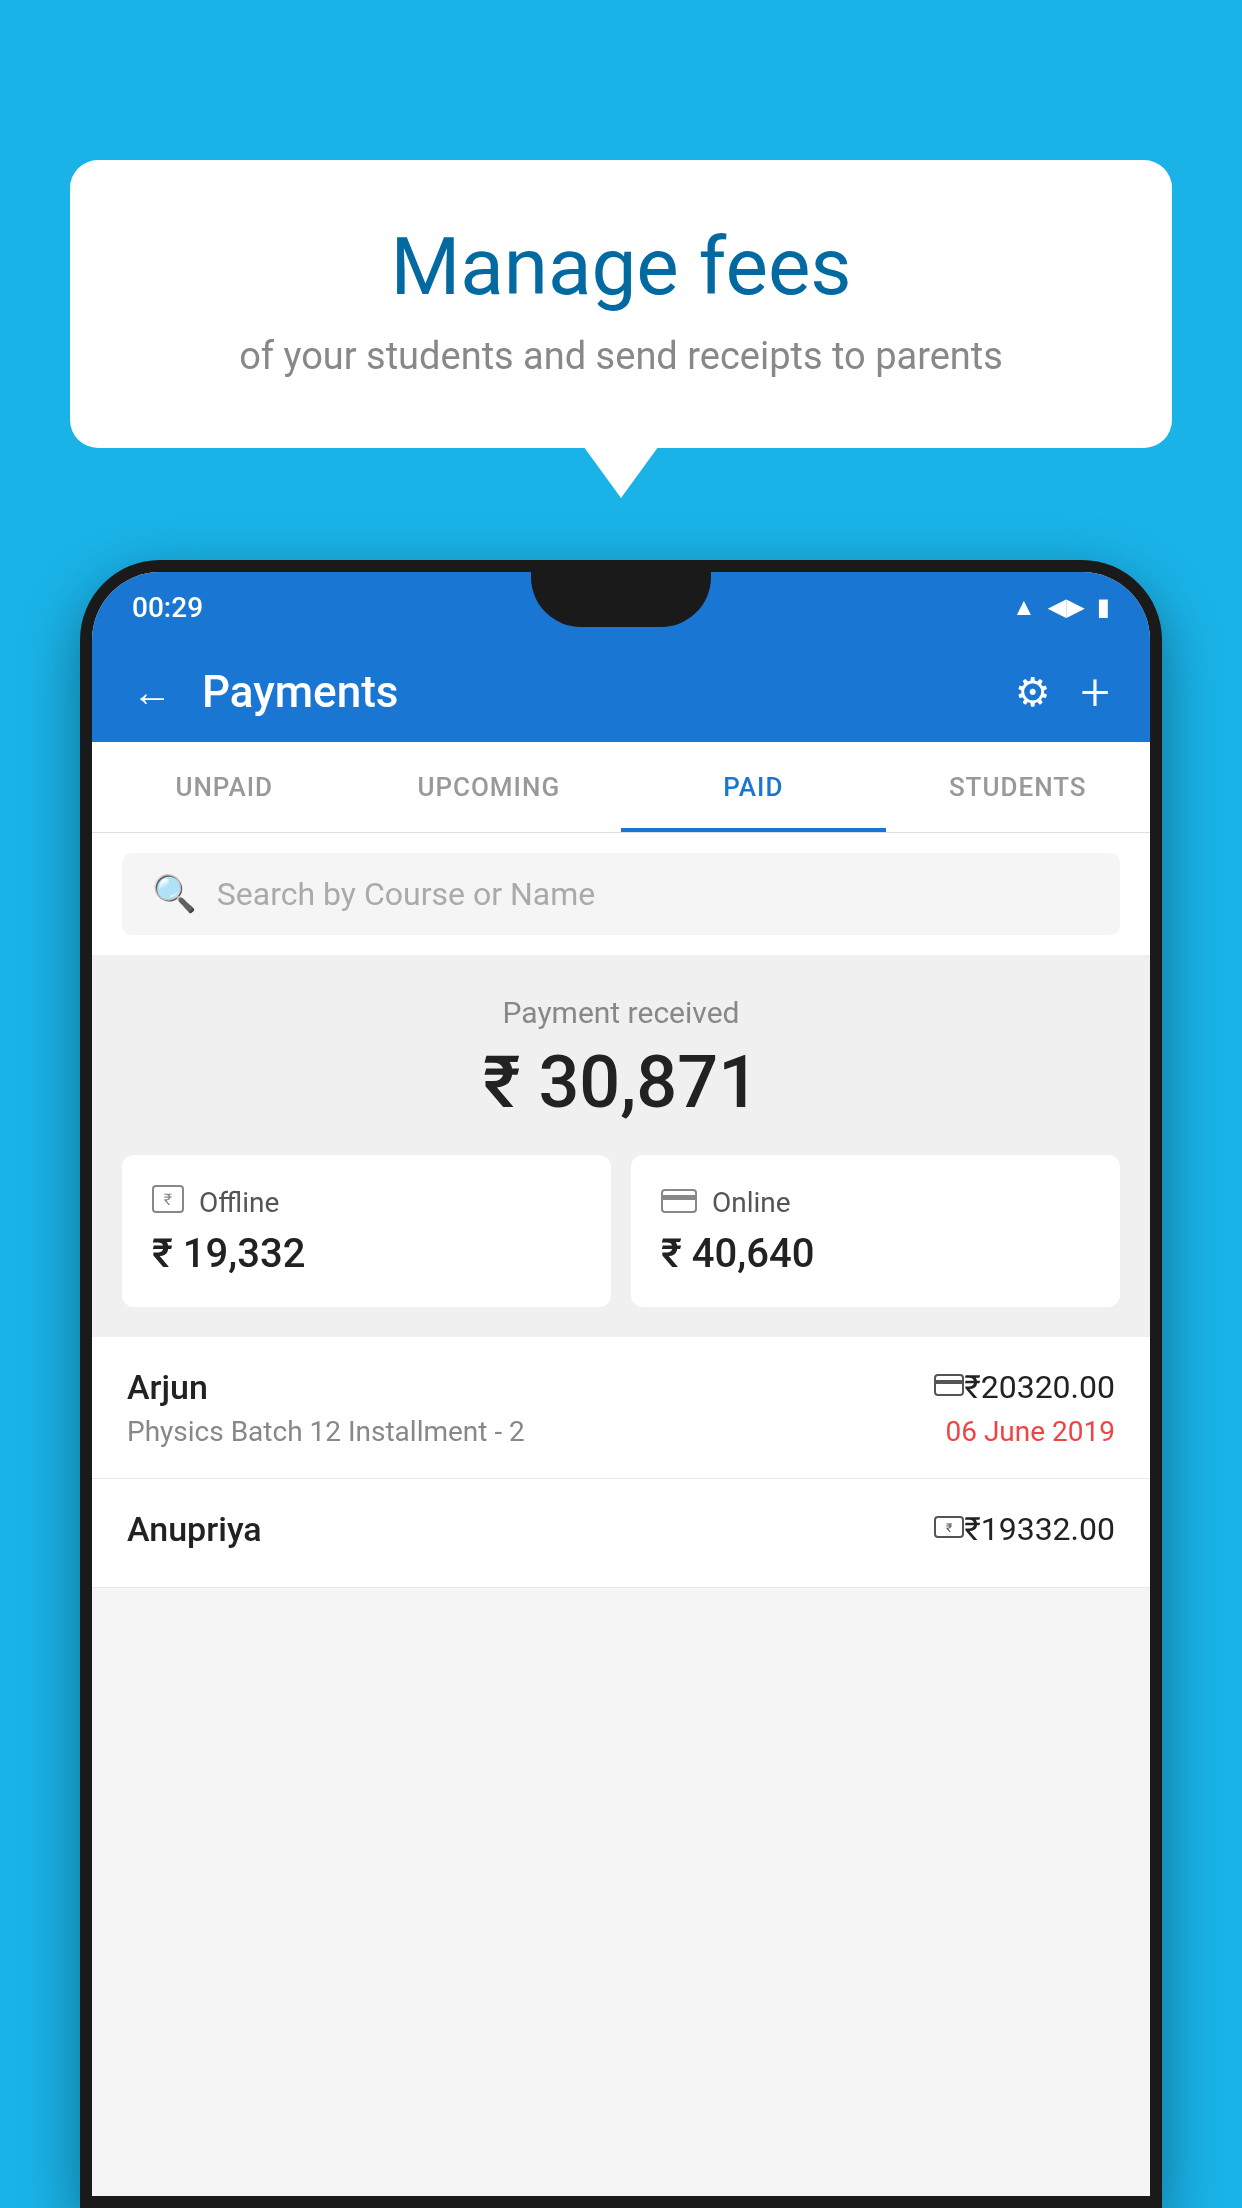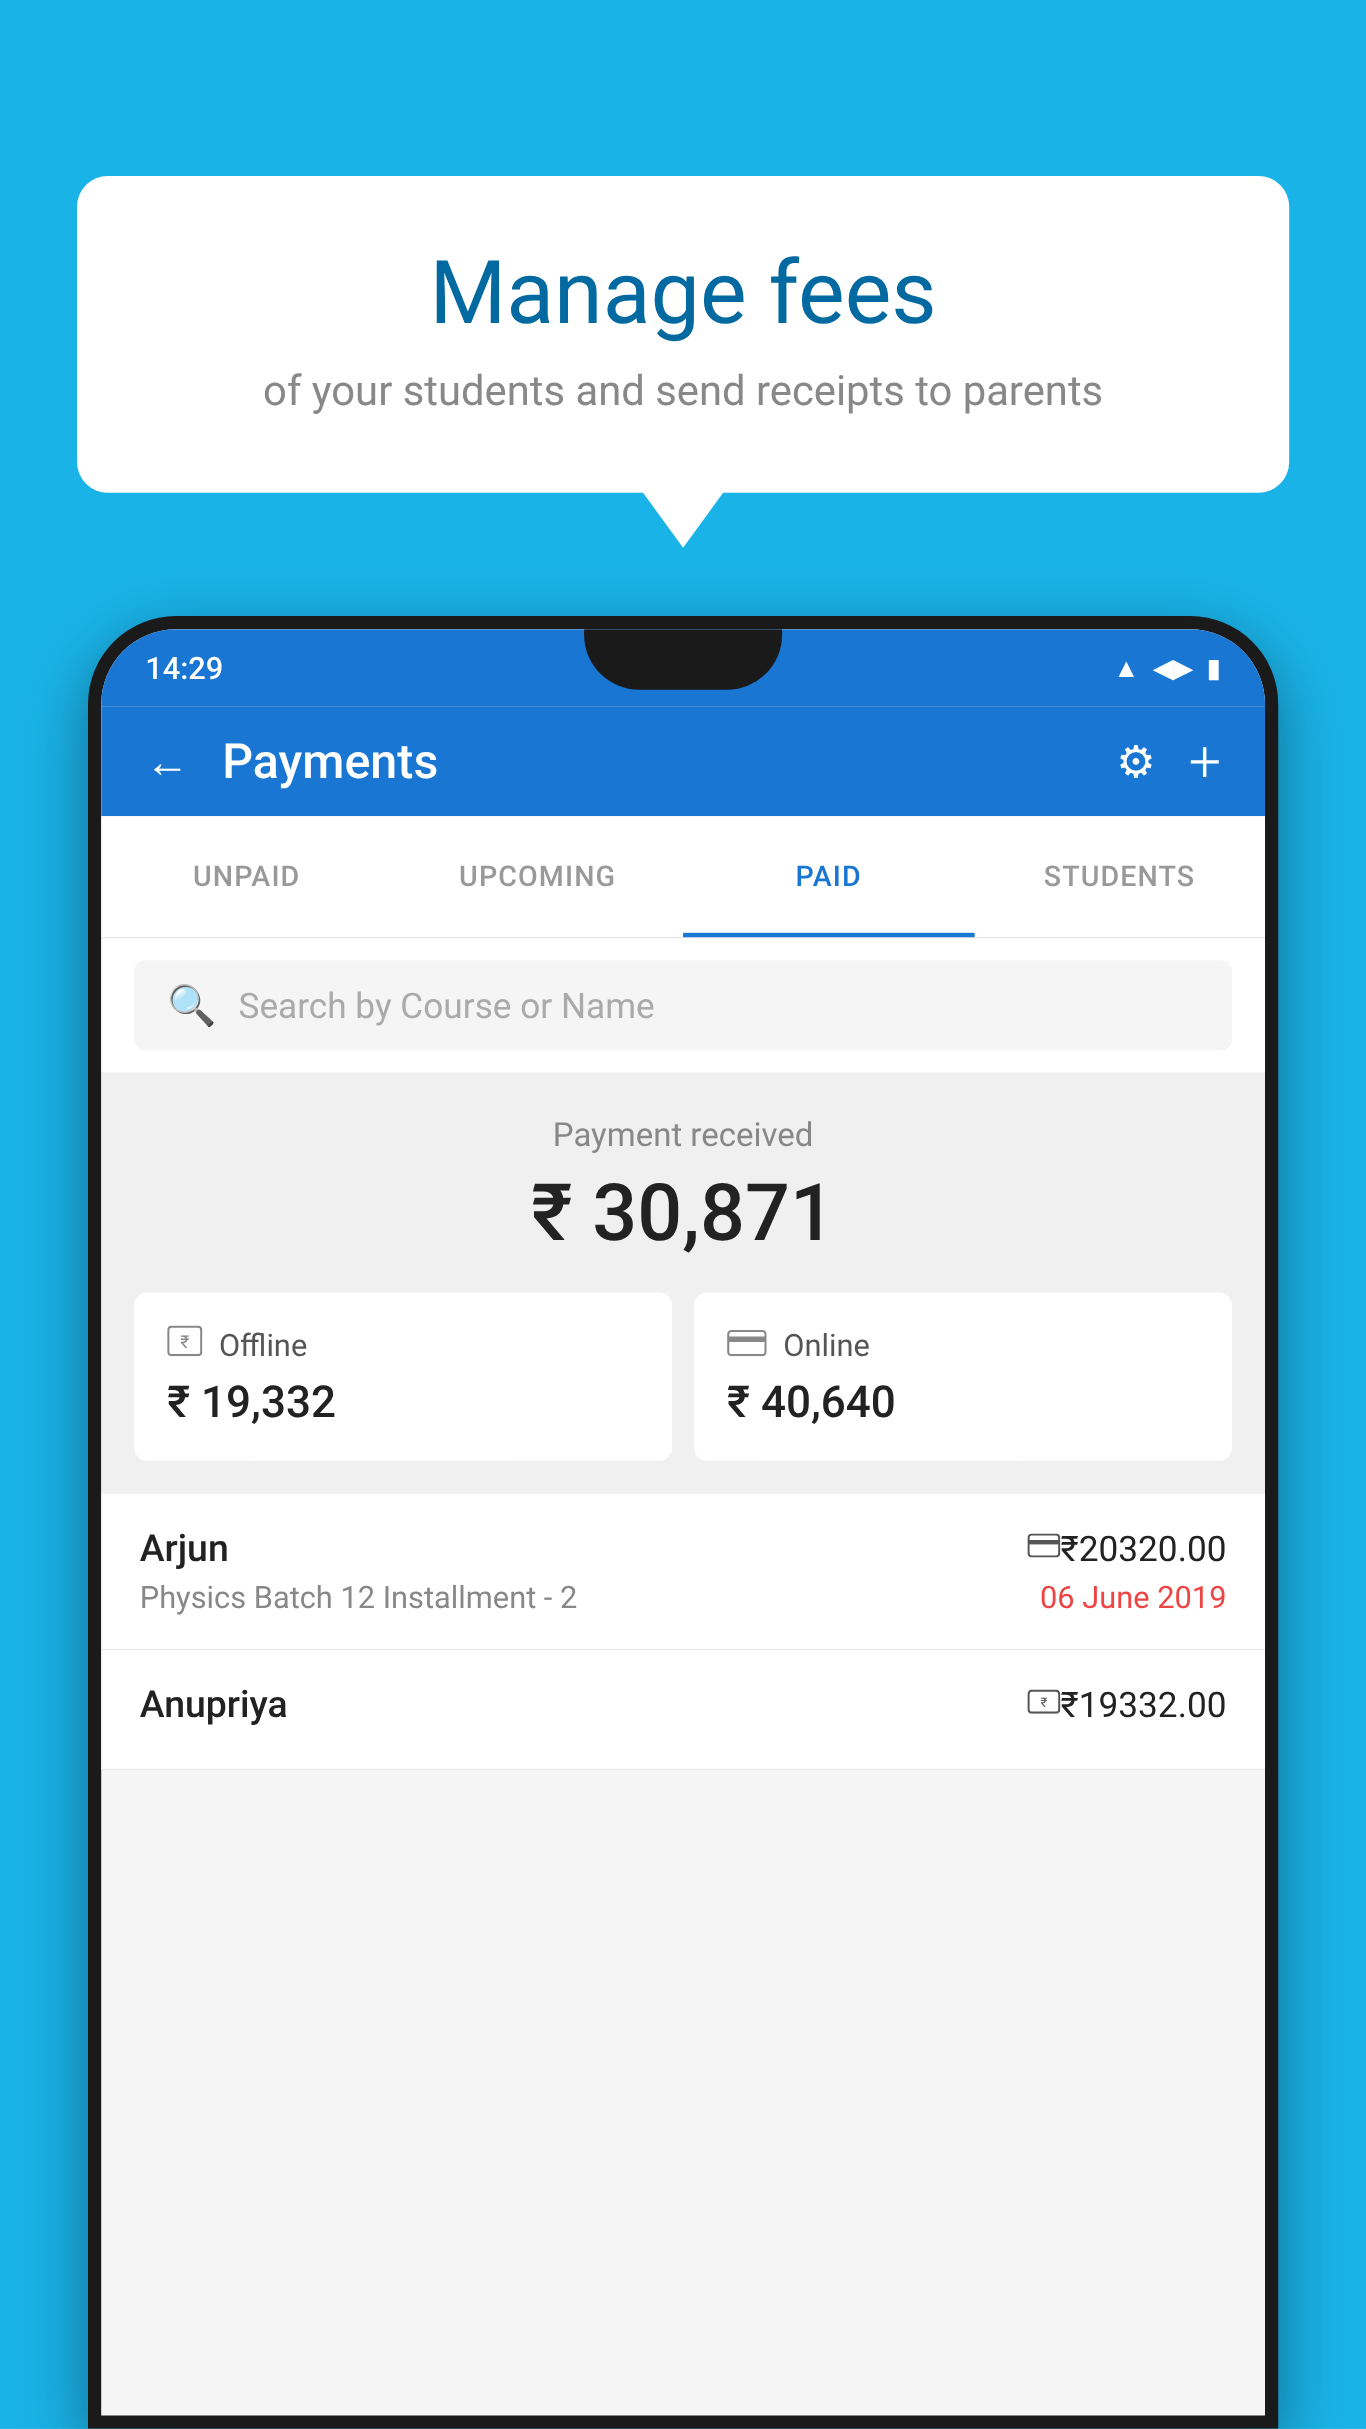--- a/index.html
+++ b/index.html
@@ -144,21 +144,21 @@
 
     
     .tabs-bar {
       background: white;
       display: flex;
       border-bottom: 1px solid #e0e0e0;
     }
 
     .tab {
       flex: 1;
-      padding: 40px 0;
+      padding: 30px 0;
       text-align: center;
       font-size: 26px;
       font-weight: 500;
       color: #999;
       letter-spacing: 1px;
       position: relative;
     }
 
     .tab.active {
       color: #1976d2;
@@ -346,21 +346,21 @@
 
 <div class="speech-bubble">
   <div class="bubble-title">Manage fees</div>
   <div class="bubble-subtitle">of your students and send receipts to parents</div>
 </div>
 
 <div class="phone-frame">
   <div class="phone-inner">
 
     <div class="status-bar">
-      <span class="status-time">14:29</span>
+      <span class="status-time">00:29</span>
       <div class="notch"></div>
       <div class="status-icons">
         <span class="status-icon">▲</span>
         <span class="status-icon">◀▶</span>
         <span class="status-icon">▮</span>
       </div>
     </div>
 
     <div class="app-bar">
       <span class="back-arrow">←</span>

